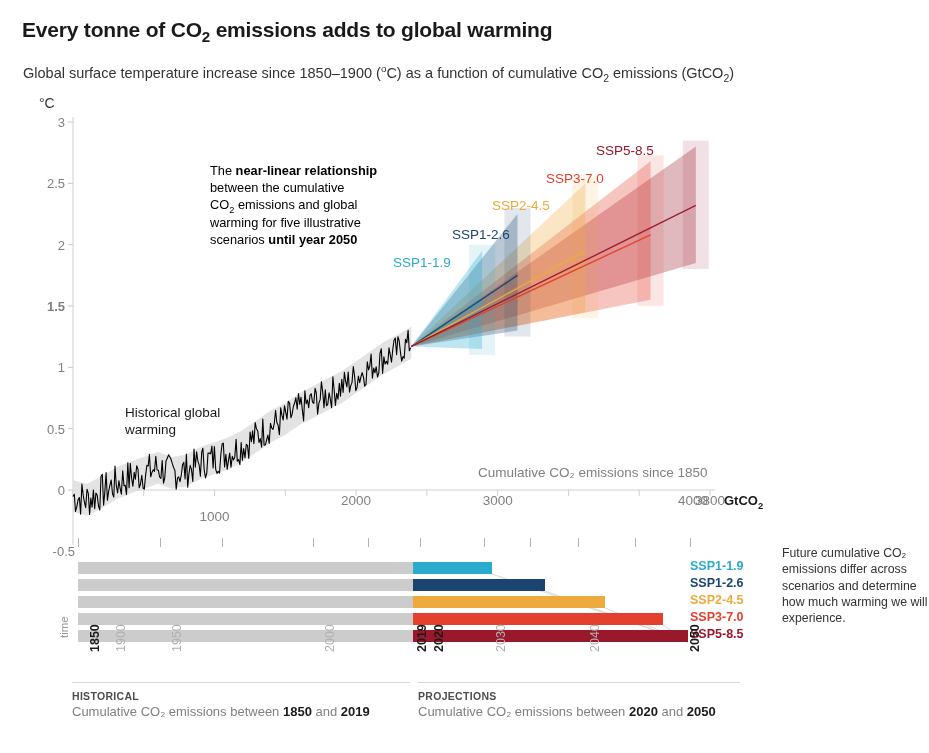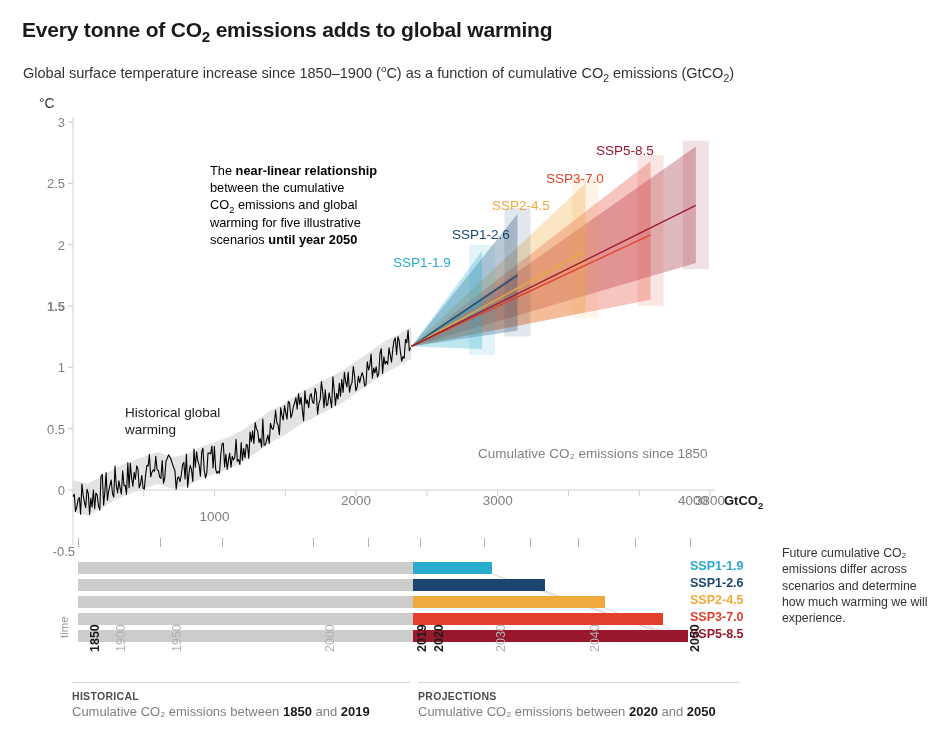--- a/index.html
+++ b/index.html
@@ -37,21 +37,21 @@
   }
   .xtick {
     position:absolute; font-size:13.5px; color:#808080;
     transform:translateX(-50%); top:398px;
   }
   .gtco2 {
     position:absolute; font-size:13px; font-weight:700; color:#1a1a1a;
     top:398px;
   }
   .cum-note {
-    position:absolute; font-size:13.5px; color:#808080; top:351px; left:478px;
+    position:absolute; font-size:13.5px; color:#808080; top:370px; left:478px;
   }
   .hist-label {
     position:absolute; font-size:13.5px; color:#1a1a1a; left:125px; top:287px;
     line-height:1.28;
     margin-top:22px;
   }
   .ann {
     position:absolute; left:210px; top:68px; width:186px;
     font-size:12.8px; line-height:1.32; color:#000000;
   }

